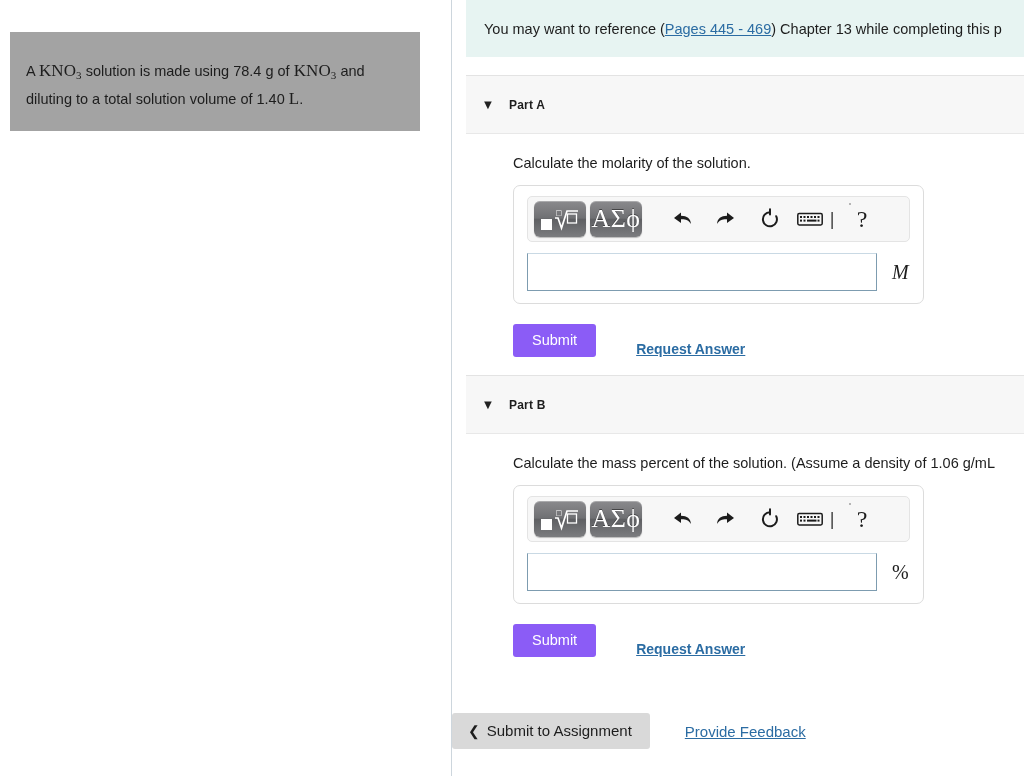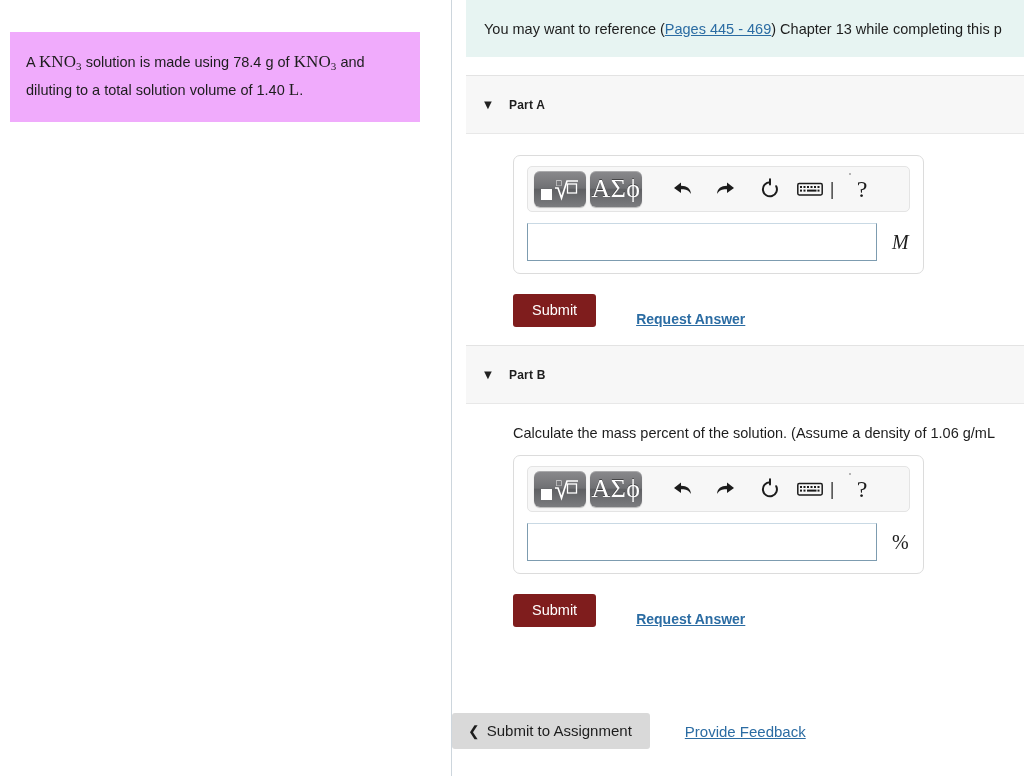--- a/index.html
+++ b/index.html
@@ -29,22 +29,22 @@
     width: 452px;
     min-width: 452px;
     height: 776px;
     background: #ffffff;
     border-right: 1px solid #cdd6dd;
     box-sizing: border-box;
     position: relative;
   }
   .problem-box {
     margin: 32px 31px 0 10px;
-    background: #f0abfc;
-    padding: 16px 20px 19px 16px;
+    background: #a3a3a3;
+    padding: 25px 20px 19px 16px;
     box-sizing: border-box;
   }
   .problem-text {
     font-size: 14.5px;
     line-height: 1.62;
     color: #1d1d1d;
   }
   .mathtxt {
     font-family: "Liberation Serif", serif;
     font-size: 17px;
@@ -248,21 +248,21 @@
     font-style: normal;
   }
 
   
   .btn-row {
     display: flex;
     align-items: center;
     margin-top: 19px;
   }
   .btn-submit {
-    background: #7f1d1d;
+    background: #8b5cf6;
     color: #ffffff;
     border: none;
     border-radius: 3px;
     font-family: "Liberation Sans", sans-serif;
     font-size: 14.5px;
     padding: 8px 19px 9px 19px;
     cursor: pointer;
   }
   .link-request {
     color: #2b6ca3;
@@ -327,20 +327,21 @@
         <a href="#">Pages 445 - 469</a>
         <span>) Chapter 13 while completing this p</span>
     </div>
 
     <div class="part-panel">
       <div class="part-header">
         <span class="caret">▼</span>
         <span class="part-title">Part A</span>
       </div>
       <div class="part-body">
+        <div class="part-question">Calculate the molarity of the solution.</div>
 
         <div class="answer-wrap">
           <div class="answer-inner">
 
             <div class="math-toolbar">
               <div class="tb-btn">
                 <svg class="tb-icon-tmpl" width="40" height="26" viewBox="0 0 40 26">
                   <rect x="1" y="13" width="11" height="11" fill="#ffffff"></rect>
                   <path d="M15 12 L18 12 L21.5 22 L27 5 L38 5" stroke="#ffffff" stroke-width="1.7" fill="none"></path>
                   <rect x="27.5" y="8" width="9" height="9" fill="none" stroke="#ffffff" stroke-width="1.3"></rect>

